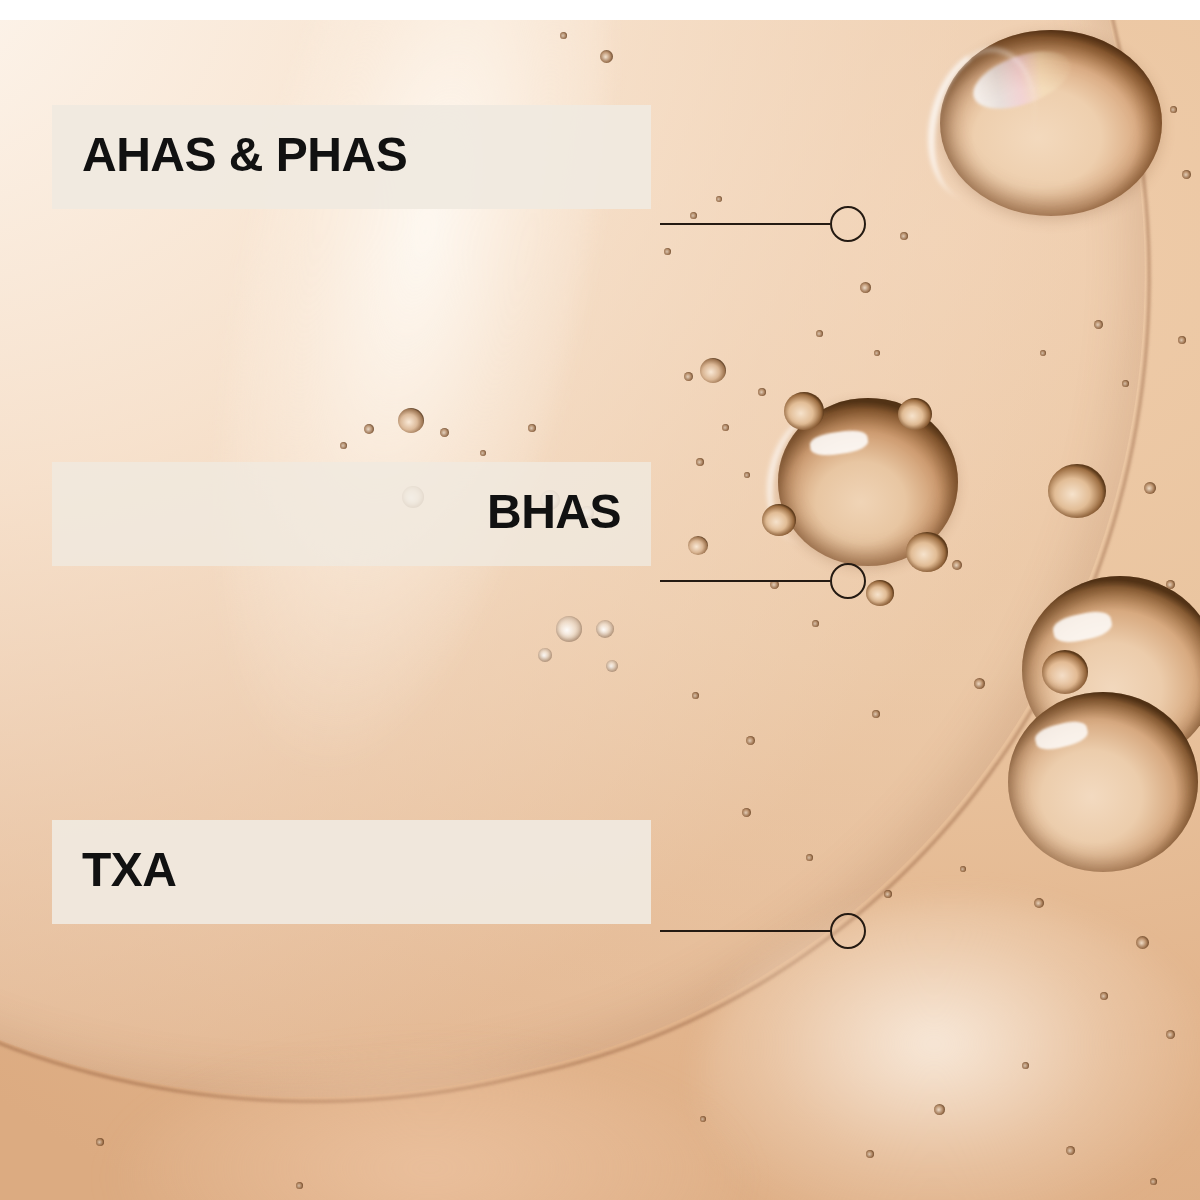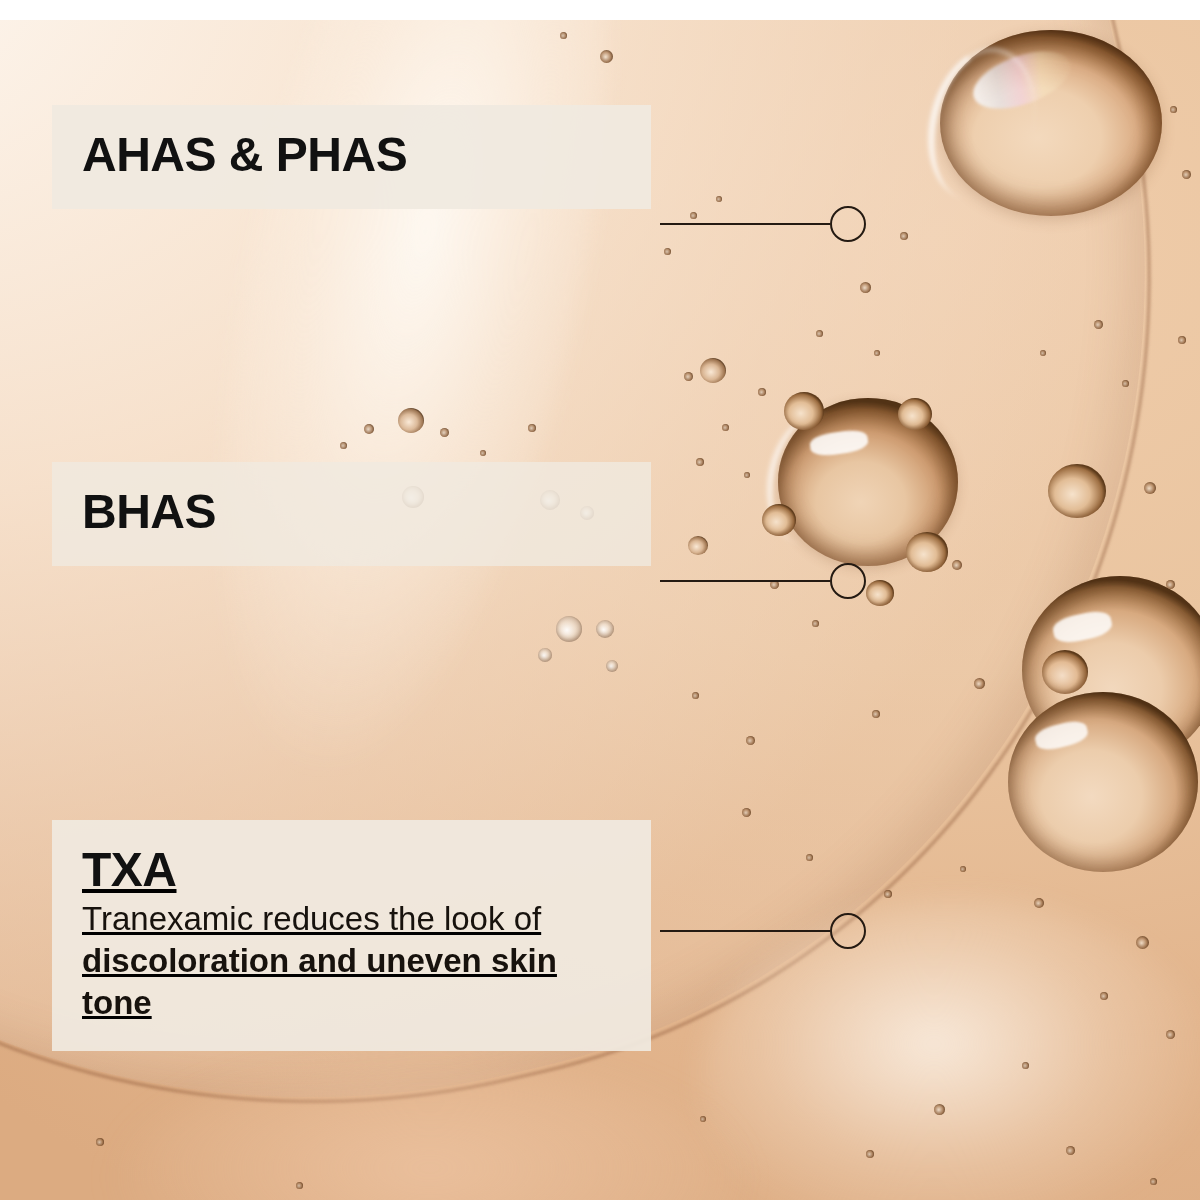--- a/index.html
+++ b/index.html
@@ -272,20 +272,21 @@
   .card {
     position: absolute;
     left: 52px;
     width: 599px;
     box-sizing: border-box;
     padding: 24px 30px 26px 30px;
     background: rgba(240,234,224,0.93);
   }
   .card.translucent {
     background: rgba(240,234,224,0.80);
+    text-align: right;
   }
   .card-title {
     margin: 0 0 2px 0;
     font-family: "Liberation Sans", sans-serif;
     font-size: 48px;
     font-weight: 700;
     letter-spacing: -0.5px;
     line-height: 1.08;
     color: #111111;
   }
@@ -296,21 +297,21 @@
     font-weight: 400;
     line-height: 1.28;
     color: #17120d;
   }
   .card-body b {
     font-weight: 700;
   }
 
   #card-1 { top: 85px; }
   #card-2 { top: 442px; }
-  #card-3 { top: 800px; text-decoration: underline; }
+  #card-3 { top: 800px; }
 </style>
 </head>
 <body>
 
 <div id="poster">
 
   <div class="bg-layer bg-base"></div>
   <div class="serum-pool"></div>
   <div class="serum-pool-rim"></div>
   <div class="serum-streak"></div>
@@ -407,16 +408,15 @@
   <div class="card" id="card-1">
     <h2 class="card-title">AHAS &amp; PHAS</h2>
   </div>
 
   <div class="card translucent" id="card-2">
     <h2 class="card-title">BHAS</h2>
   </div>
 
   <div class="card" id="card-3">
     <h2 class="card-title">TXA</h2>
-    <p class="card-body">Tranexamic reduces the look of <b>discoloration and uneven skin tone</b></p>
   </div>
 
 </div>
 
 </body></html>

